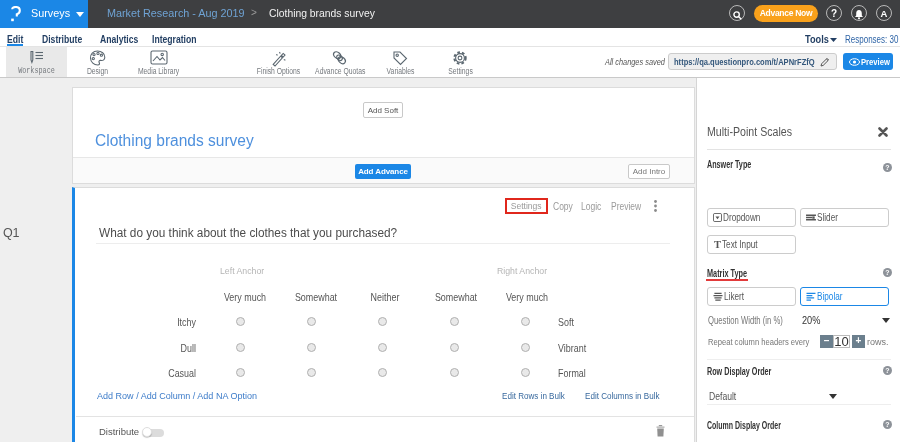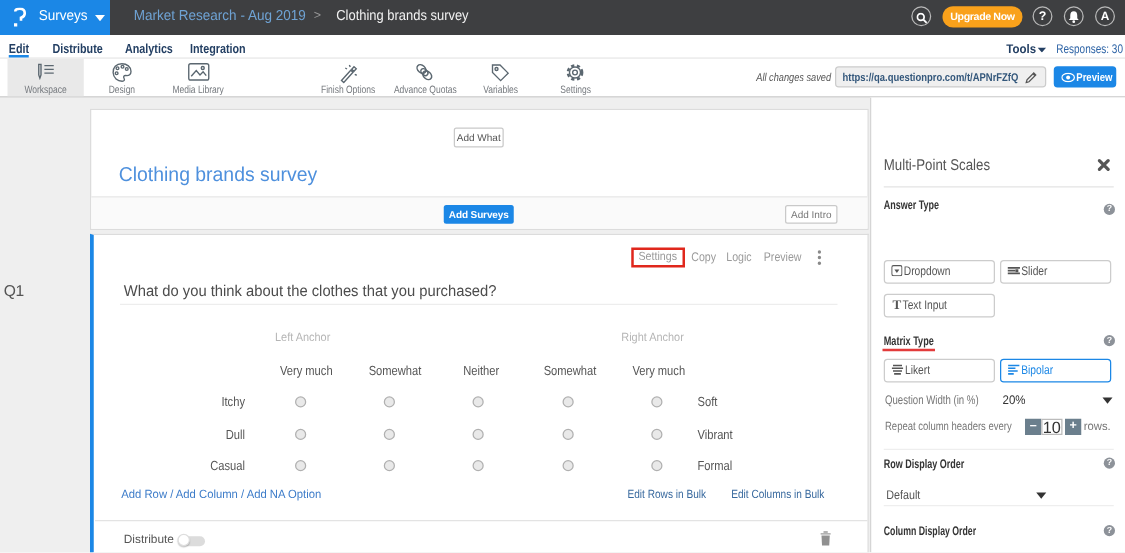--- a/index.html
+++ b/index.html
@@ -25,21 +25,21 @@
   .tab { top:33px; font-size:10.5px; font-weight:bold; color:#233f63; transform:scaleX(0.82); transform-origin:0 0; }
   #tools { left:805px; top:34px; font-size:10px; font-weight:bold; color:#233f63; transform:scaleX(0.92); transform-origin:0 0;}
   #resp { left:845px; top:34px; font-size:10px; color:#2e64a6; transform:scaleX(0.80); transform-origin:0 0; white-space:nowrap;}
 
   
   #toolbar { left:0; top:47px; width:900px; height:31px; background:#fff; border-bottom:1px solid #c9c9c9; }
   .toolcell { top:47px; width:61px; height:30px; text-align:center; }
   .toolcell .lbl { position:absolute; top:19px; width:100%; text-align:center; font-size:8.5px;
                    color:#75797e; transform:scaleX(0.80); white-space:nowrap; }
   .toolcell svg { position:absolute; top:3px; left:50%; margin-left:-9px; }
-  #cell-ws { background:#e9e9e9; }
+  #cell-ws { background:#e9e9e9;font-family:Liberation Mono, monospace; }
   #saved { left:605px; top:57px; font-size:9px; font-style:italic; color:#555; transform:scaleX(0.82); transform-origin:0 0; }
   #urlbox { left:668px; top:53px; width:169px; height:17px; background:#efefef; border:1px solid #ccc;
             border-radius:3px; }
   #urltext { left:674px; top:57px; font-size:9px; font-weight:bold; color:#33577b; transform:scaleX(0.84); transform-origin:0 0; white-space:nowrap; }
   #previewbtn { left:843px; top:53px; width:50px; height:17px; background:#1b87e6; border-radius:3px; }
 
   
   #hdrcard { left:72px; top:87px; width:623px; height:97px; background:#fff; border:1px solid #dcdcdc; }
   #addlogo { left:363px; top:102px; width:40px; height:16px; white-space:nowrap; background:#fff; border:1px solid #c9c9c9;
              border-radius:2px; font-size:8px; color:#555; text-align:center; line-height:15px; }
@@ -111,21 +111,21 @@
     </svg>
   <div class="abs crumb1">Market Research - Aug 2019</div>
   <div class="abs crumbsep">&gt;</div>
   <div class="abs crumb2">Clothing brands survey</div>
   <div class="abs circbtn" style="left:729px;">
     <svg width="9" height="9" style="margin-top:3px">
         <circle cx="3.6" cy="3.6" r="2.7" fill="none" stroke="#fff" stroke-width="1.4"></circle>
         <line x1="5.7" y1="5.7" x2="8.3" y2="8.3" stroke="#fff" stroke-width="1.5"></line>
       </svg>
   </div>
-  <div class="abs" id="upgr">Upgrade Now</div>
+  <div class="abs" id="upgr">Advance Now</div>
   <div class="abs circbtn" style="left:826px; font-size:10px; font-weight:bold; line-height:15px;">?</div>
   <div class="abs circbtn" style="left:851px;">
     <svg width="10" height="11" style="margin-top:2px">
         <path d="M5 1 Q7.8 1 7.8 4.5 L7.8 6.5 L9 8 L1 8 L2.2 6.5 L2.2 4.5 Q2.2 1 5 1 Z" fill="#fff"></path>
         <circle cx="5" cy="9.3" r="1.1" fill="#fff"></circle>
       </svg>
   </div>
   <div class="abs circbtn" style="left:876px; font-size:9.5px; font-weight:bold; line-height:15px;">A</div>
 
   <div class="abs" id="tabrow"></div>
@@ -208,24 +208,24 @@
   </svg>
   <div class="abs" id="previewbtn">
     <svg width="11" height="8" viewBox="0 0 11 8" style="position:absolute;left:6px;top:5px;">
       <ellipse cx="5.5" cy="4" rx="5" ry="3.3" fill="none" stroke="#fff" stroke-width="1"></ellipse>
       <circle cx="5.5" cy="4" r="1.6" fill="#fff"></circle>
     </svg>
     <span style="position:absolute;left:18px;top:4px;font-size:9px;font-weight:bold;color:#fff;transform:scaleX(0.85);transform-origin:0 0;">Preview</span>
   </div>
 
   <div class="abs" id="hdrcard"></div>
-  <div class="abs" id="addlogo">Add What</div>
+  <div class="abs" id="addlogo">Add Soft</div>
   <div class="abs" id="title">Clothing brands survey</div>
   <div class="abs" id="band"></div>
-  <div class="abs" id="addq">Add Surveys</div>
+  <div class="abs" id="addq">Add Advance</div>
   <div class="abs" id="addintro">Add Intro</div>
 
   <div class="abs" id="qcard"></div>
   <div class="abs" id="q1">Q1</div>
   <div class="abs" id="setbox"><span>Settings</span></div>
   <div class="abs qact" style="left:553px;">Copy</div>
   <div class="abs qact" style="left:581px;">Logic</div>
   <div class="abs qact" style="left:611px;">Preview</div>
   <svg class="abs" style="left:654px;top:200px" width="3" height="12">
       <circle cx="1.5" cy="1.5" r="1.4" fill="#8a8a8a"></circle>

